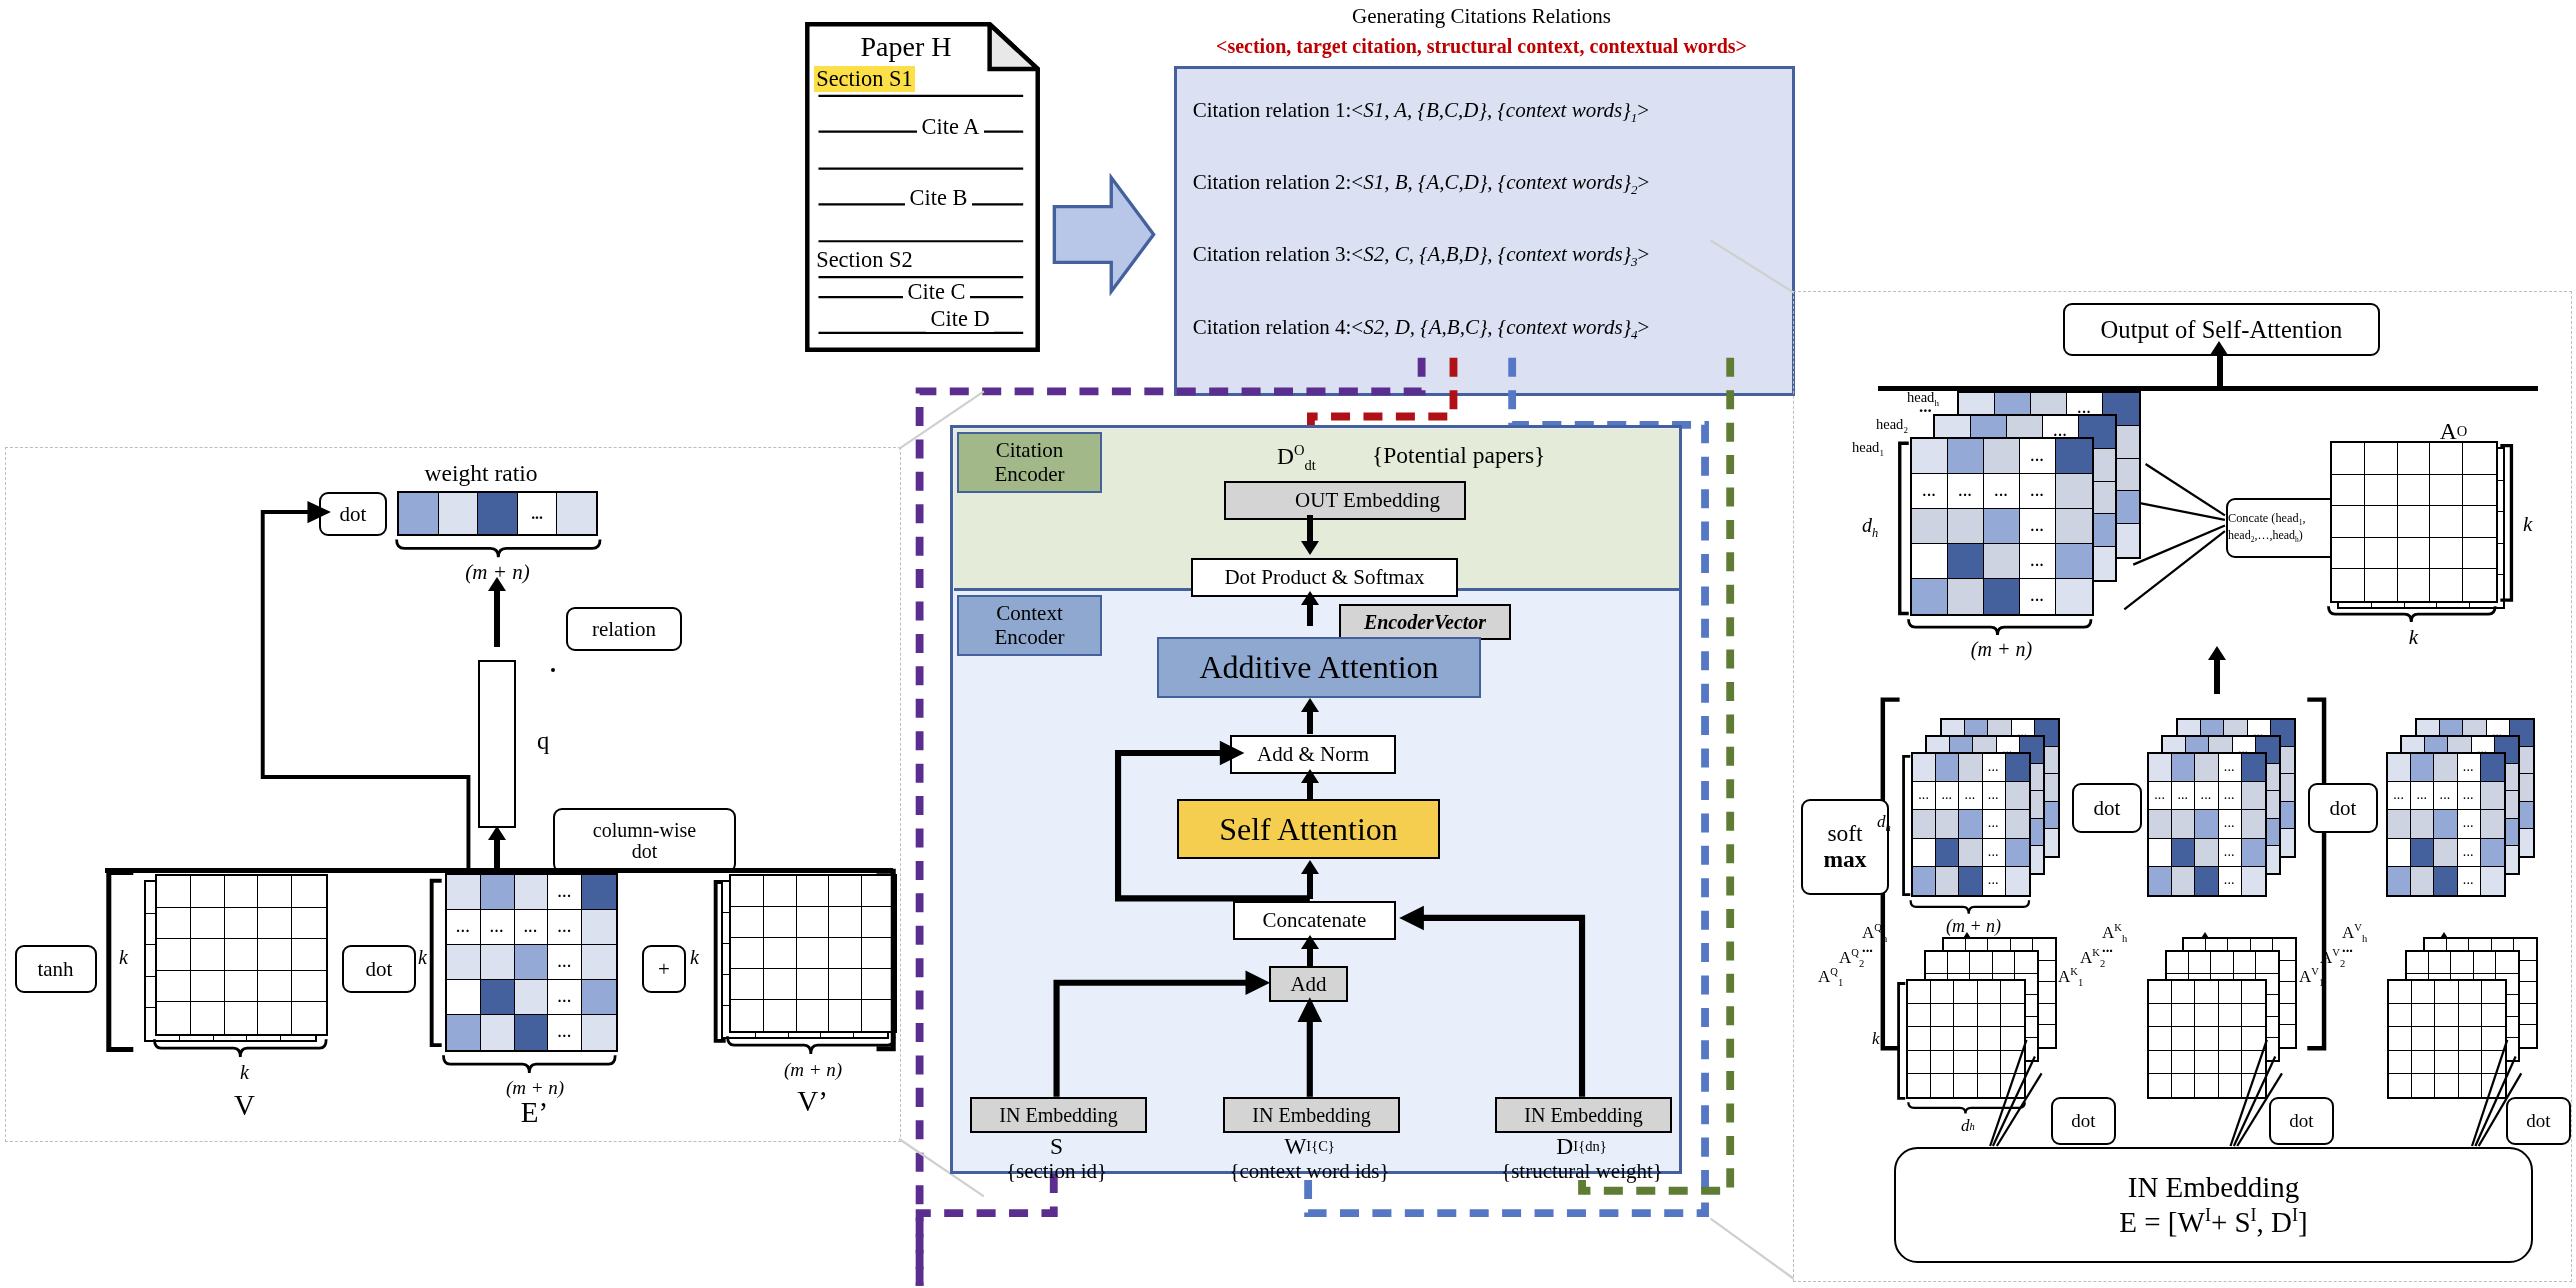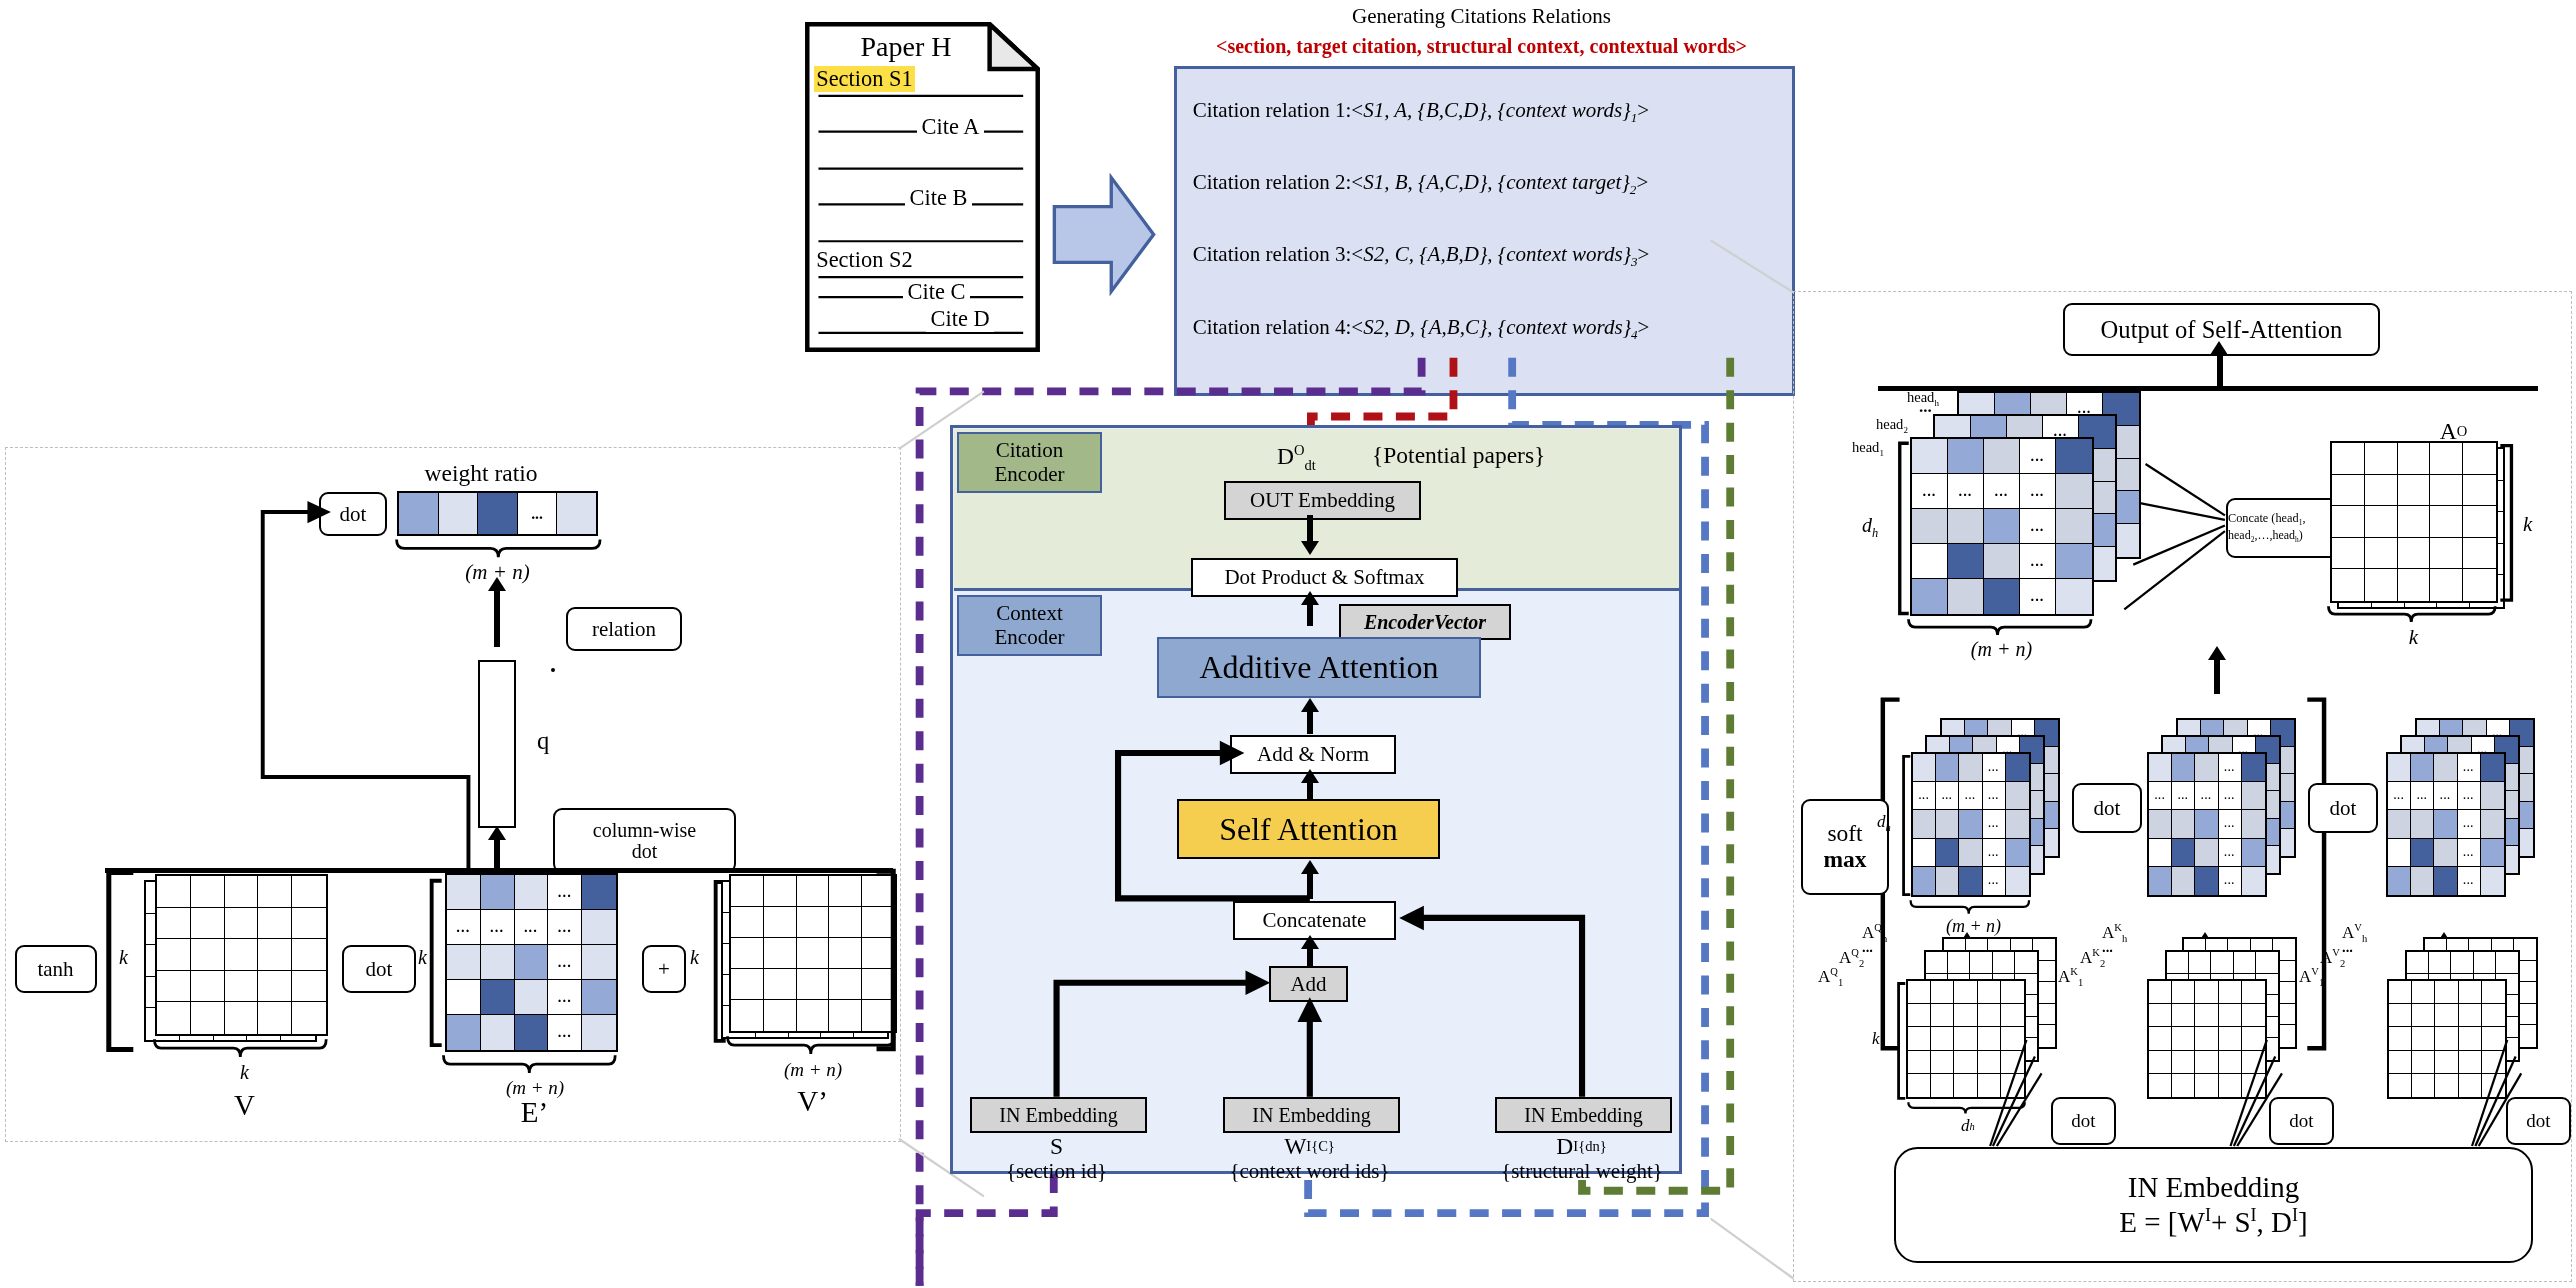--- a/index.html
+++ b/index.html
@@ -62,21 +62,21 @@
 </div>
 
 <div class="abs ctr" style="left:1174px;top:4.5px;width:615px;height:24.6px;font-size:21px;">Generating Citations Relations</div>
 <div class="abs ctr" style="left:1118px;top:34px;width:727px;height:24.6px;font-size:20px;color:#c00000;font-weight:bold;">&lt;section, target citation, structural context, contextual words&gt;</div>
 
 <div class="abs" style="left:1174px;top:66px;width:621px;height:330px;background:#dbe0f2;border:3.9px solid #44619d;box-sizing:border-box;">
   <div class="abs" style="left:15.7px;top:29px;font-size:21px;white-space:nowrap;">
     <span>Citation relation 1:&lt;</span><span class="ital">S1, A, {B,C,D}, {context words}</span><sub class="ital">1</sub><span>&gt;</span>
   </div>
   <div class="abs" style="left:15.7px;top:101px;font-size:21px;white-space:nowrap;">
-    <span>Citation relation 2:&lt;</span><span class="ital">S1, B, {A,C,D}, {context target}</span><sub class="ital">2</sub><span>&gt;</span>
+    <span>Citation relation 2:&lt;</span><span class="ital">S1, B, {A,C,D}, {context words}</span><sub class="ital">2</sub><span>&gt;</span>
   </div>
   <div class="abs" style="left:15.7px;top:173px;font-size:21px;white-space:nowrap;">
     <span>Citation relation 3:&lt;</span><span class="ital">S2, C, {A,B,D}, {context words}</span><sub class="ital">3</sub><span>&gt;</span>
   </div>
   <div class="abs" style="left:15.7px;top:246px;font-size:21px;white-space:nowrap;">
     <span>Citation relation 4:&lt;</span><span class="ital">S2, D, {A,B,C}, {context words}</span><sub class="ital">4</sub><span>&gt;</span>
   </div>
 </div>
 
 <svg class="abs" style="left:0;top:0;" width="2576" height="1288" viewBox="0 0 4608 2304">
@@ -328,21 +328,21 @@
 </div>
 <div class="abs ctr" style="left:957px;top:595px;width:145px;height:61px;background:#8fa8cf;border:2.8px solid #44619d;box-sizing:border-box;">
   <span style="font-size:21px;line-height:1.1;display:block;width:112px;">Context Encoder</span>
 </div>
 
 <div class="abs" style="left:1277px;top:442px;font-size:23.5px;">
   <span>D</span><sup>O</sup><sub>dt</sub>
 </div>
 <div class="abs" style="left:1372px;top:442px;font-size:23.5px;">{Potential papers}</div>
 
-<div class="abs graybox ctr" style="left:1224px;top:481px;width:193px;height:35px;font-size:21px;">OUT Embedding</div>
+<div class="abs graybox ctr" style="left:1224px;top:481px;width:193px;height:35px;font-size:21px;padding-left:45px;">OUT Embedding</div>
 <div class="abs vline" style="left:1307px;top:515px;width:6.1px;height:27px;"></div>
 <div class="abs arrowdown" style="left:1301px;top:541px;"></div>
 
 <div class="abs sqbox ctr" style="left:1191px;top:558px;width:263px;height:35px;font-size:21px;">Dot Product &amp; Softmax</div>
 <div class="abs vline" style="left:1307px;top:604px;width:6.1px;height:22.4px;"></div>
 <div class="abs arrowup" style="left:1301px;top:591px;"></div>
 
 <div class="abs graybox ctr ital" style="left:1339px;top:604px;width:168px;height:32px;font-size:20px;font-weight:bold;">EncoderVector</div>
 
 <div class="abs ctr" style="left:1157px;top:637px;width:324px;height:61px;background:#8fa8cf;border:2.8px solid #44619d;box-sizing:border-box;font-size:32px;">Additive Attention</div>

